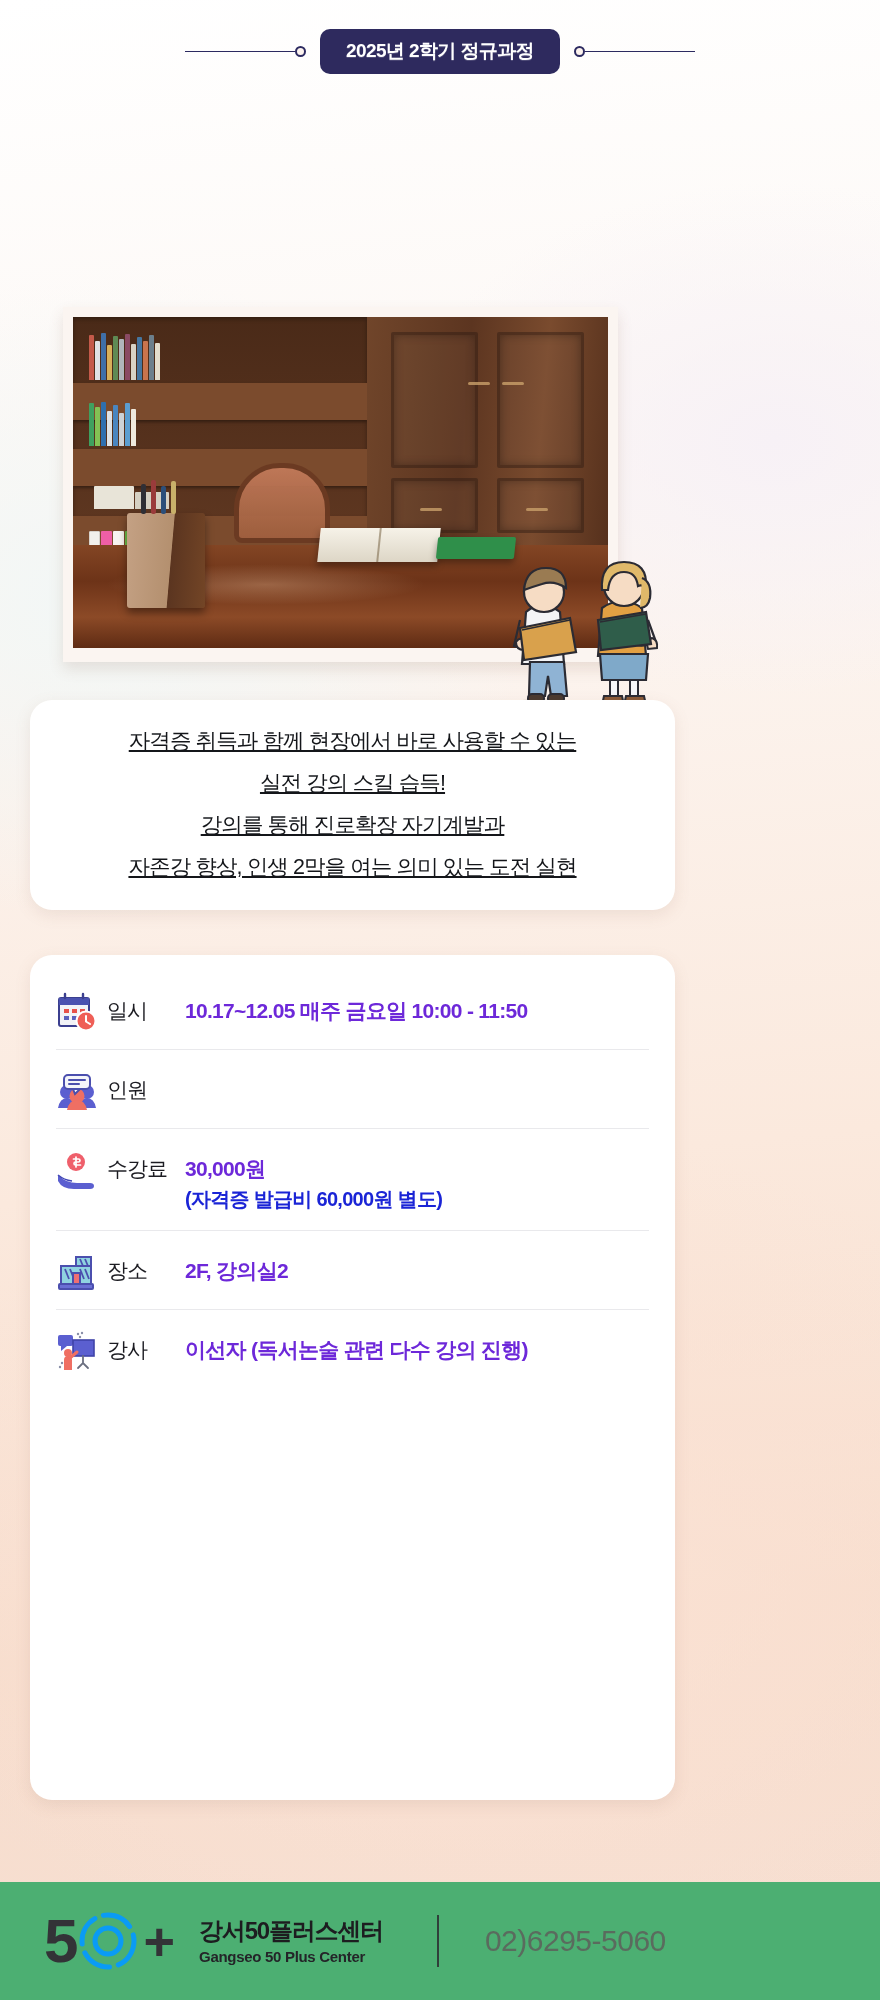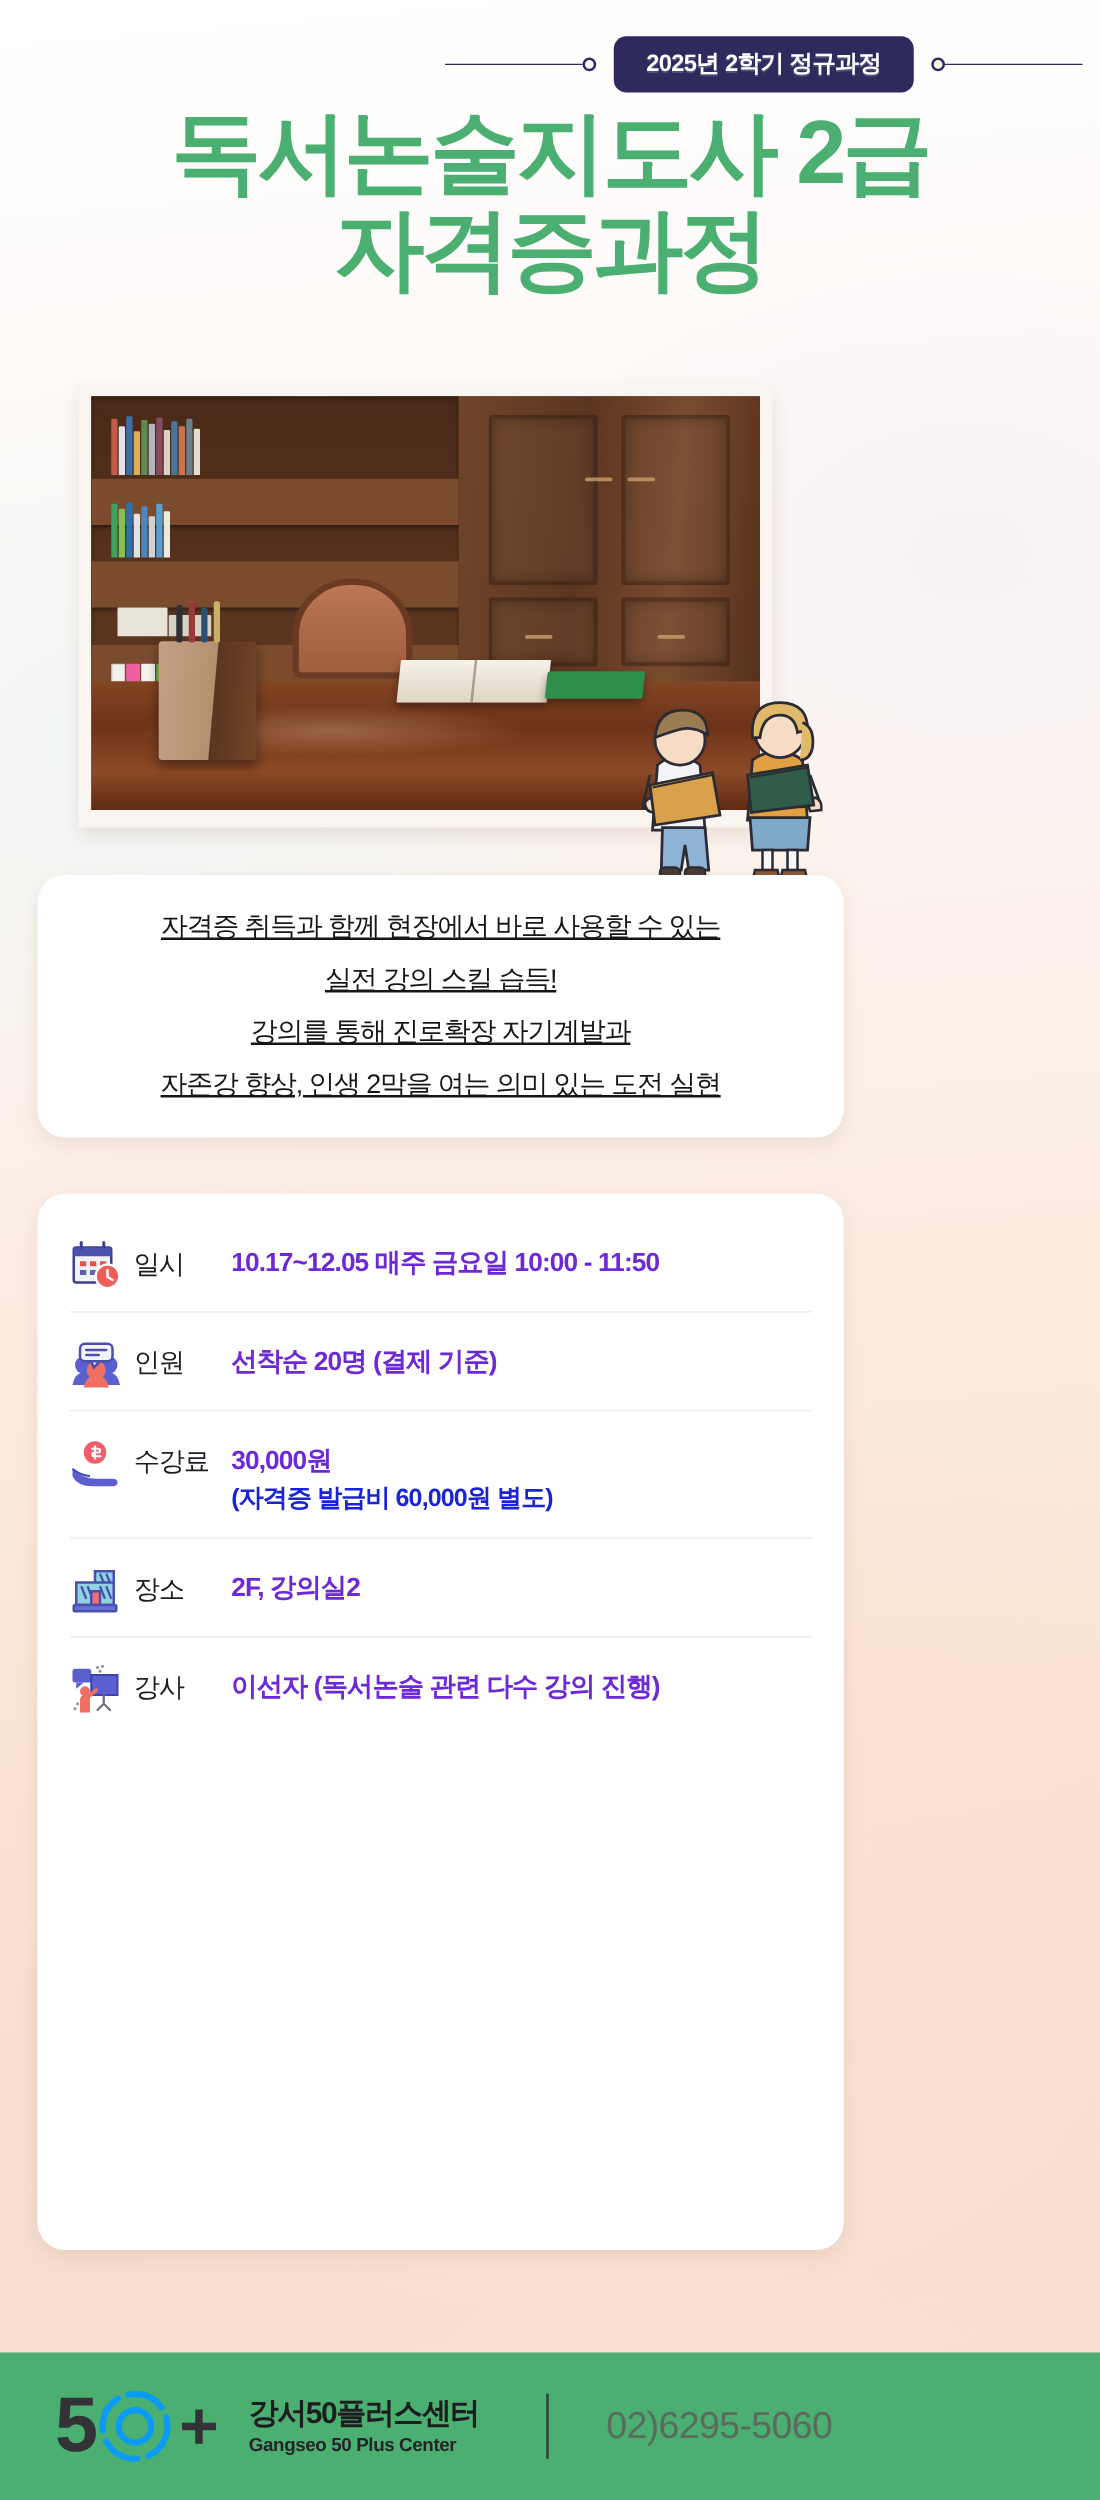--- a/index.html
+++ b/index.html
@@ -16,21 +16,21 @@
     width:880px; height:2000px;
     background:
       radial-gradient(ellipse 700px 520px at 12% 30%, #f2f7f6 0%, rgba(242,247,246,0) 62%),
       radial-gradient(ellipse 620px 430px at 88% 22%, #f7f1f6 0%, rgba(247,241,246,0) 60%),
       radial-gradient(ellipse 900px 620px at 55% 78%, #fbe2d4 0%, rgba(251,226,212,0) 70%),
       linear-gradient(175deg,#ffffff 0%,#fcf6f2 28%,#fbe9dd 58%,#f7ddcd 80%,#f6dfd2 100%);
   }
   
   .badge-row {
     position:absolute; top:28px; left:0; width:880px; height:46px;
-    display:flex; align-items:center; justify-content:flex-end; gap:0;
+    display:flex; align-items:center; justify-content:center; gap:0;
   }
   .badge-line { height:1px; background:#2c2a60; flex:0 0 auto; }
   .badge-line.left  { width:110px; margin-left:14px; }
   .badge-line.right { width:110px; margin-right:14px; }
   .badge-dot {
     width:11px; height:11px; border-radius:50%;
     border:2px solid #2c2a60; background:#fdf3ee; flex:0 0 auto;
   }
   .badge-pill {
     background:#2e2a5e; color:#ffffff;
@@ -220,24 +220,20 @@
 <div class="poster">
 
   <div class="badge-row">
     <div class="badge-line left"></div>
     <div class="badge-dot"></div>
     <div class="badge-pill">2025년 2학기 정규과정</div>
     <div class="badge-dot"></div>
     <div class="badge-line right"></div>
   </div>
 
-  <div class="title-wrap">
-    <div class="title-line">독서논술지도사 2급</div>
-    <div class="title-line">자격증과정</div>
-  </div>
 
   <div class="photo-card">
     <div class="photo">
       <div class="shelf shelf-bg"></div>
 
       <div class="shelf-row" style="left:0;top:20%;width:55%;"></div>
       <div class="shelf-row" style="left:0;top:40%;width:55%;"></div>
       <div class="shelf-row" style="left:0;top:60%;width:55%;"></div>
 
       <div class="books" style="left:3%;top:4%;height:15%;">
@@ -390,23 +386,20 @@
           <path d="M11 40 q2 -10 10 -10 q8 0 10 10z" fill="#ef6f63"></path>
           <rect x="8" y="5" width="26" height="14" rx="4" fill="#f4f5fa" stroke="#4b4fae" stroke-width="2"></rect>
           <path d="M17 19 l2 5 l5 -5z" fill="#f4f5fa" stroke="#4b4fae" stroke-width="2"></path>
           <g stroke="#4b4fae" stroke-width="2" stroke-linecap="round">
             <path d="M13 10 h16"></path>
               <path d="M13 14 h10"></path>
           </g>
         </svg>
       </div>
       <div class="info-label">인원</div>
-      <div class="info-value">
-        <div class="v-main">선착순 20명 (결제 기준)</div>
-      </div>
     </div>
 
     <div class="info-row">
       <div class="info-icon">
         <svg width="42" height="42" viewBox="0 0 42 42">
           <circle cx="20" cy="13" r="9" fill="#ef5f6b"></circle>
           <path d="M20 8 v10 M17.5 10 h5 q1.5 0 1.5 1.5 t-1.5 1.5 h-3 q-1.5 0 -1.5 1.5 t1.5 1.5 h5" stroke="#fff" stroke-width="1.7" fill="none" stroke-linecap="round"></path>
           <path d="M2 26 q8 8 19 8 h13 q4 0 4 3 t-4 3 h-16 q-12 0 -16 -8z" fill="#5b5fd0"></path>
           <path d="M2 26 q6 5 14 6" fill="none" stroke="#4247b5" stroke-width="1.6"></path>
         </svg>

